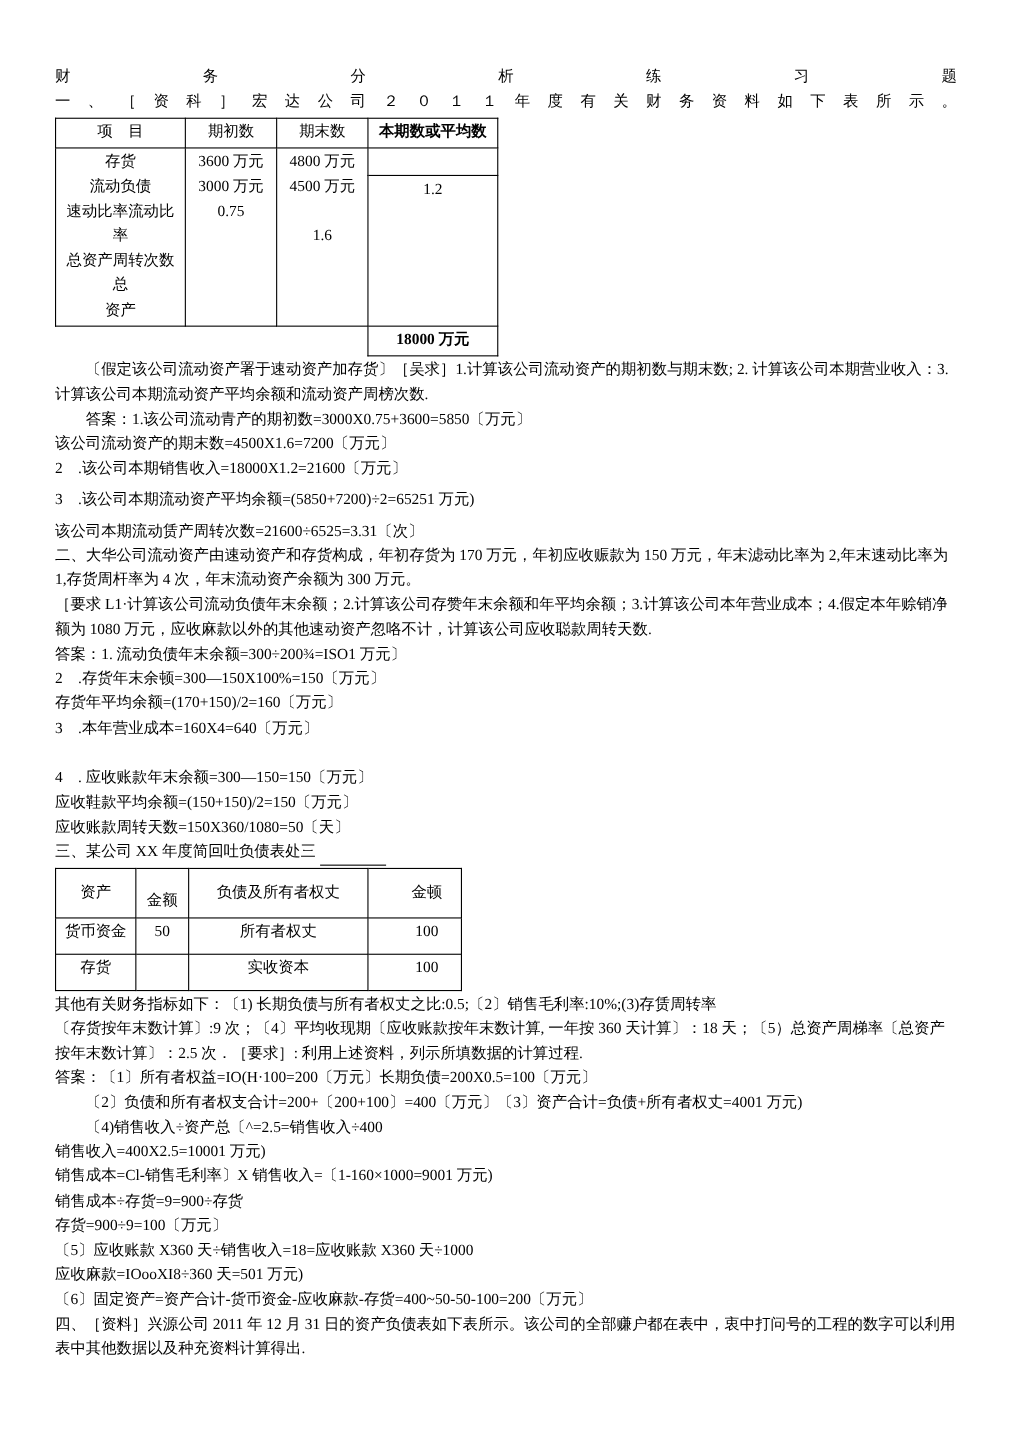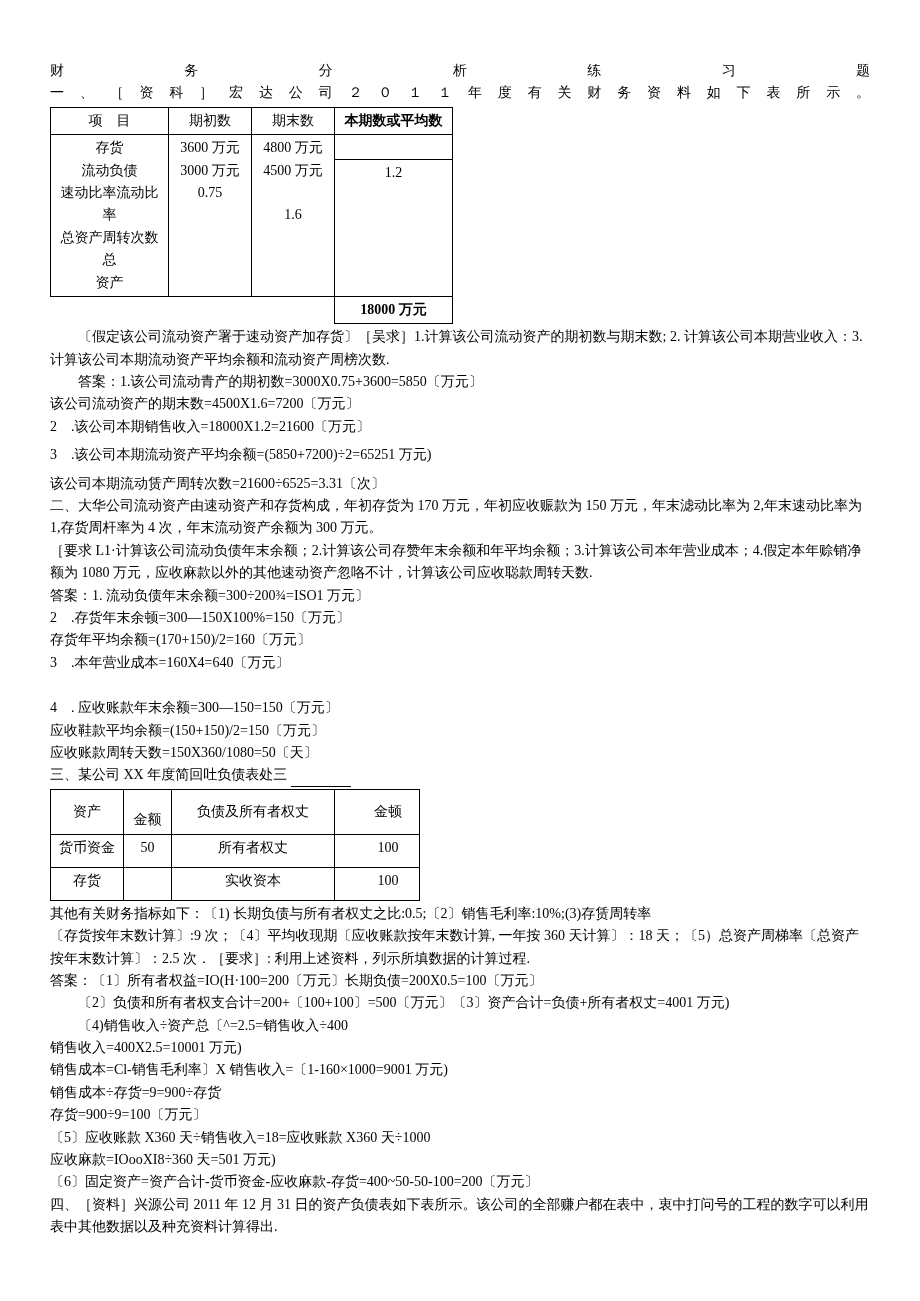--- a/index.html
+++ b/index.html
@@ -129,21 +129,21 @@
     <td></td>
     <td>实收资本</td>
     <td>100</td>
   </tr>
 </tbody>
   </table>
 
 <p>其他有关财务指标如下：〔1) 长期负债与所有者权丈之比:0.5;〔2〕销售毛利率:10%;(3)存赁周转率</p>
 <p>〔存货按年末数计算〕:9 次；〔4〕平均收现期〔应收账款按年末数计算, 一年按 360 天计算〕：18 天；〔5）总资产周梯率〔总资产按年末数计算〕：2.5 次．［要求］: 利用上述资料，列示所填数据的计算过程.</p>
 <p>答案：〔1〕所有者权益=IO(H·100=200〔万元〕长期负债=200X0.5=100〔万元〕</p>
-<p class="indent">〔2〕负债和所有者权支合计=200+〔100+100〕=500〔万元〕〔3〕资产合计=负债+所有者权丈=4001 万元)</p>
+<p class="indent">〔2〕负债和所有者权支合计=200+〔200+100〕=400〔万元〕〔3〕资产合计=负债+所有者权丈=4001 万元)</p>
 <p class="indent">〔4)销售收入÷资产总〔^=2.5=销售收入÷400</p>
 <p>销售收入=400X2.5=10001 万元)</p>
 <p>销售成本=Cl-销售毛利率〕X 销售收入=〔1-160×1000=9001 万元)</p>
 <p>销售成本÷存货=9=900÷存货</p>
 <p>存货=900÷9=100〔万元〕</p>
 <p>〔5〕应收账款 X360 天÷销售收入=18=应收账款 X360 天÷1000</p>
 <p>应收麻款=IOooXI8÷360 天=501 万元)</p>
 <p>〔6〕固定资产=资产合计-货币资金-应收麻款-存货=400~50-50-100=200〔万元〕</p>
 <p>四、［资料］兴源公司 2011 年 12 月 31 日的资产负债表如下表所示。该公司的全部赚户都在表中，衷中打问号的工程的数字可以利用表中其他数据以及种充资料计算得出.</p>
 

